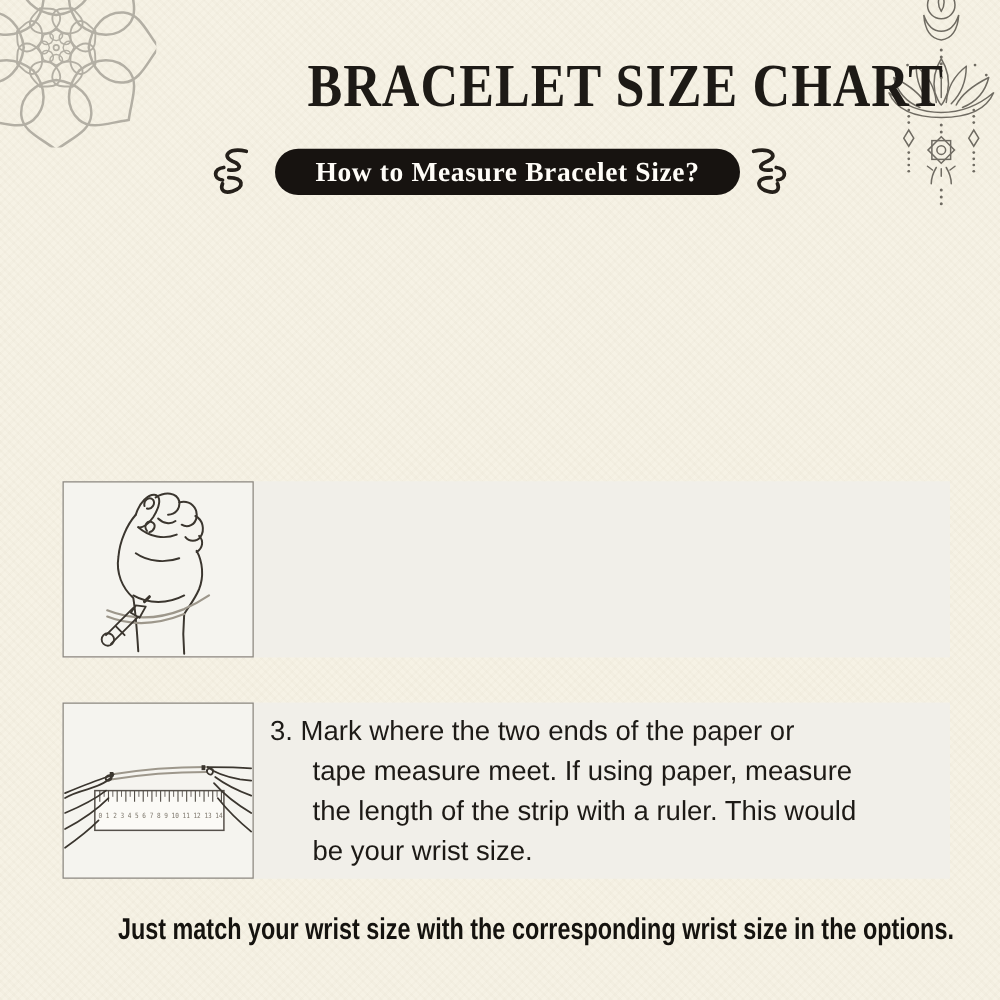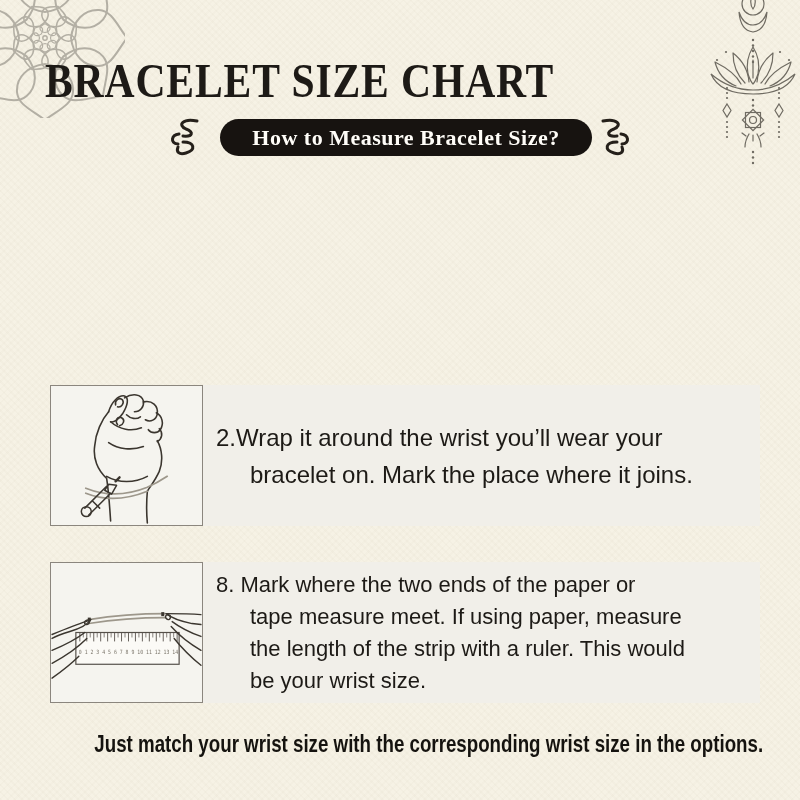--- a/index.html
+++ b/index.html
@@ -5,21 +5,21 @@
   html,body{margin:0;padding:0;}
   .stage{
     position:relative;width:800px;height:800px;overflow:hidden;
     background:var(--bg,#f6f2e5);
     background-image:
       repeating-linear-gradient(45deg, rgba(120,100,60,.025) 0 2px, transparent 2px 5px),
       repeating-linear-gradient(-45deg, rgba(120,100,60,.02) 0 2px, transparent 2px 5px);
     font-family:"Liberation Sans",sans-serif;color:var(--ink,#1d1a16);
   }
   
-  .title-wrap{position:absolute;top:56px;left:0;right:0;text-align:left;}
+  .title-wrap{position:absolute;top:44px;left:0;right:0;text-align:right;}
   .title-wrap span{
     display:inline-block;transform:scaleX(.85);white-space:nowrap;
     font-family:"Liberation Serif",serif;font-weight:700;font-size:49px;line-height:50px;
     letter-spacing:1px;color:var(--ink,#1d1a16);
   }
   .badge{
     position:absolute;left:220px;top:119px;width:372px;height:37px;
     background:var(--badge-bg,#171310);border-radius:19px;
     display:flex;align-items:center;justify-content:center;
   }
@@ -217,24 +217,20 @@
         </g>
         <g fill="none" stroke="#3b362f" stroke-width="1.5" stroke-linecap="round" stroke-linejoin="round">
           <path d="M65,100 L57,99 L53,105 L60,109 Z"></path>
           <path d="M55,101 L33,123 M59,108 L37,130"></path>
           <circle cx="34.5" cy="126.5" r="5"></circle>
           <path d="M41,116 L48,123"></path>
           <path d="M64,96 L68,92" stroke-width="2.4"></path>
         </g>
       </svg>
     </div>
-    <div class="step-text">
-      <p>2.Wrap it around the wrist you’ll wear your
-bracelet on. Mark the place where it joins.</p>
-    </div>
   </div>
 
   <div class="step s3">
     <div class="illus-box">
       <svg width="151" height="139" viewBox="0 0 150 140">
 
         <g fill="none" stroke="#9d978b" stroke-width="1.6" stroke-linecap="round">
           <path d="M37,57 C62,53 92,51 114,51"></path>
           <path d="M37,61 C62,57 92,55 114,55"></path>
         </g>
@@ -259,21 +255,21 @@
           <path d="M150,52 C138,51 126,51 115,51"></path>
           <path d="M115,51 C121,56 131,59 141,61 L150,62"></path>
           <path d="M119,53 C116,51 113,53 115,56 C117,58 120,57 119,53"></path>
           <path d="M150,74 C139,70 129,65 121,59"></path>
           <path d="M150,88 C138,81 128,73 120,64"></path>
           <path d="M150,103 C140,95 131,86 123,76"></path>
         </g>
       </svg>
     </div>
     <div class="step-text">
-      <p>8. Mark where the two ends of the paper or
+      <p>3. Mark where the two ends of the paper or
 tape measure meet. If using paper, measure
 the length of the strip with a ruler. This would
 be your wrist size.</p>
     </div>
   </div>
 
   <div class="footer-note">
     <span>Just match your wrist size with the corresponding wrist size in the options.</span>
   </div>
 

